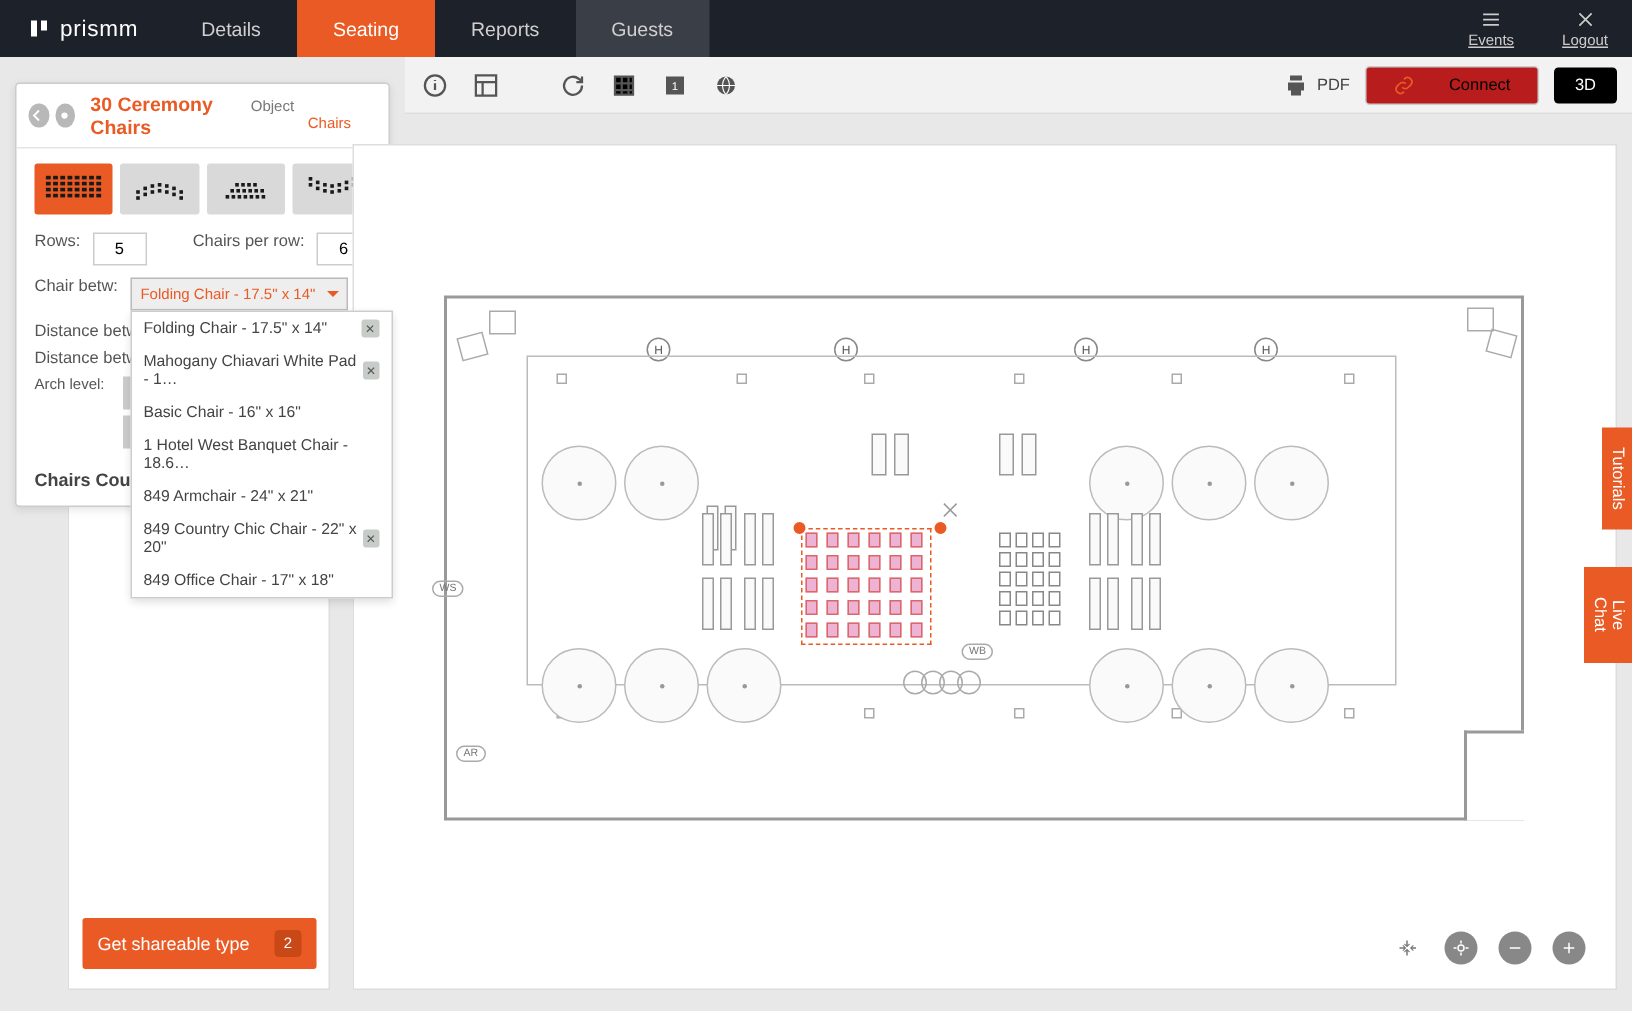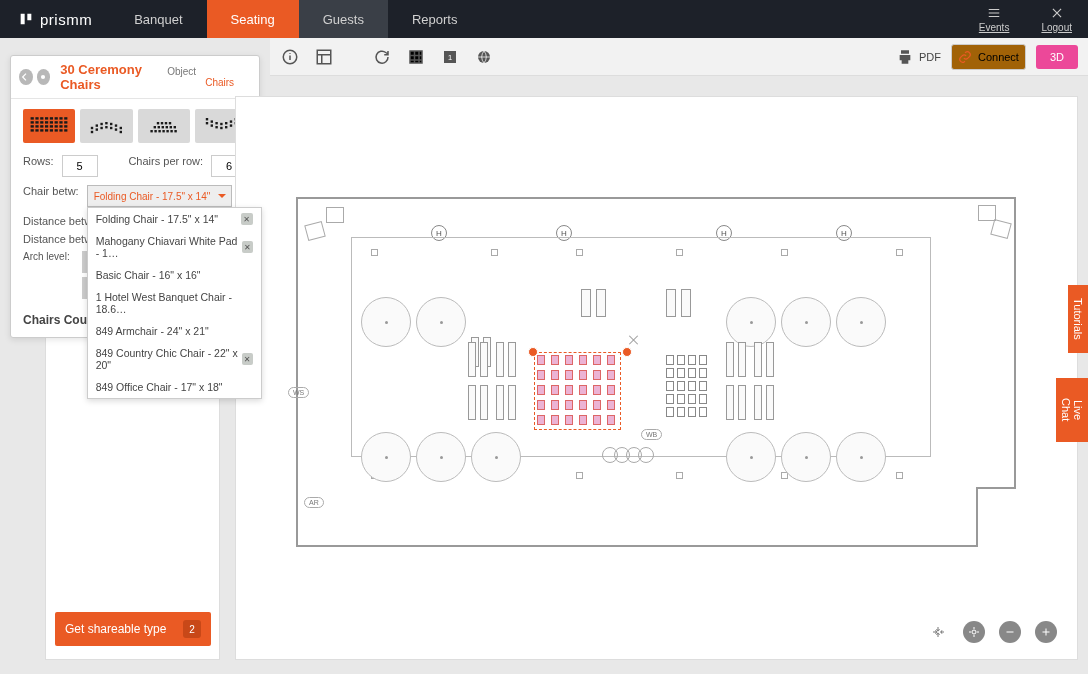--- a/index.html
+++ b/index.html
@@ -19,22 +19,22 @@
   .hbtn svg { width: 16px; height: 14px; }
 
   
   .toolbar { height: 38px; background: #f2f2f2; border-bottom: 1px solid #ddd; display: flex; align-items: center; padding: 0 10px; margin-left: 270px; }
   .toolbar-group { display: flex; gap: 14px; align-items: center; }
   .tool-icon { width: 20px; height: 20px; display: flex; align-items: center; justify-content: center; color: #555; cursor: pointer; }
   .tool-icon svg { width: 18px; height: 18px; }
   .toolbar-spacer { flex: 1; }
   .toolbar-right { display: flex; gap: 10px; align-items: center; }
   .pdf-btn { display: flex; gap: 6px; align-items: center; font-size: 11px; color: #444; cursor: pointer; }
-  .conn-btn { border: 1px solid #ccc; border-radius: 3px; padding: 5px 6px; display: flex; gap: 6px; align-items: center; font-size: 11px; cursor: pointer; background:#a16207;}
-  .td-btn { background: #ec4899; color: #fff; border-radius: 3px; padding: 6px 14px; font-size: 11px; cursor: pointer; }
+  .conn-btn { border: 1px solid #ccc; border-radius: 3px; padding: 5px 18px; display: flex; gap: 23px; align-items: center; font-size: 11px; cursor: pointer; background:#b91c1c;}
+  .td-btn { background: #000000; color: #fff; border-radius: 3px; padding: 6px 14px; font-size: 11px; cursor: pointer; }
 
   
   .panel { position: absolute; left: 10px; top: 55px; width: 250px; background: #fff; border: 1px solid #ccc; border-radius: 3px; box-shadow: 0 2px 6px rgba(0,0,0,.1); font-size: 12px; color: #444; }
   .panel-head { display: flex; align-items: center; padding: 6px 8px; border-bottom: 1px solid #e5e5e5; }
   .ph-arrow { width: 16px; height: 16px; background: #b8b8b8; border-radius: 50%; display:flex;align-items:center;justify-content:center; margin-right:4px; cursor:pointer;}
   .ph-arrow svg{width:10px;height:10px;fill:#fff;}
   .ph-title { color: #ea5a24; font-weight: 700; font-size: 13px; margin-left:6px;}
   .ph-spacer { flex: 1; }
   .ph-right { font-size: 10px; color: #777; }
   .ph-link { color: #ea5a24; margin-left: 38px; }
@@ -107,24 +107,24 @@
 <body>
 
 <div class="header">
   <div class="logo">
     <svg class="logo-icon" viewBox="0 0 24 24">
         <path fill="#fff" d="M4 4h6v16H4zM14 4h6v10h-6z"></path>
       </svg>
     <span class="logo-text">prismm</span>
   </div>
   <div class="tabs">
-    <div class="tab">Banquet</div>
+    <div class="tab">Details</div>
     <div class="tab active">Seating</div>
+    <div class="tab">Reports</div>
     <div class="tab alt">Guests</div>
-    <div class="tab">Reports</div>
   </div>
   <div class="header-spacer"></div>
   <div class="hbtn">
     <svg viewBox="0 0 24 24">
         <path stroke="#ccc" stroke-width="2" d="M3 6h18M3 12h18M3 18h18"></path>
       </svg>
     <span>Events</span>
   </div>
   <div class="hbtn">
     <svg viewBox="0 0 24 24">

